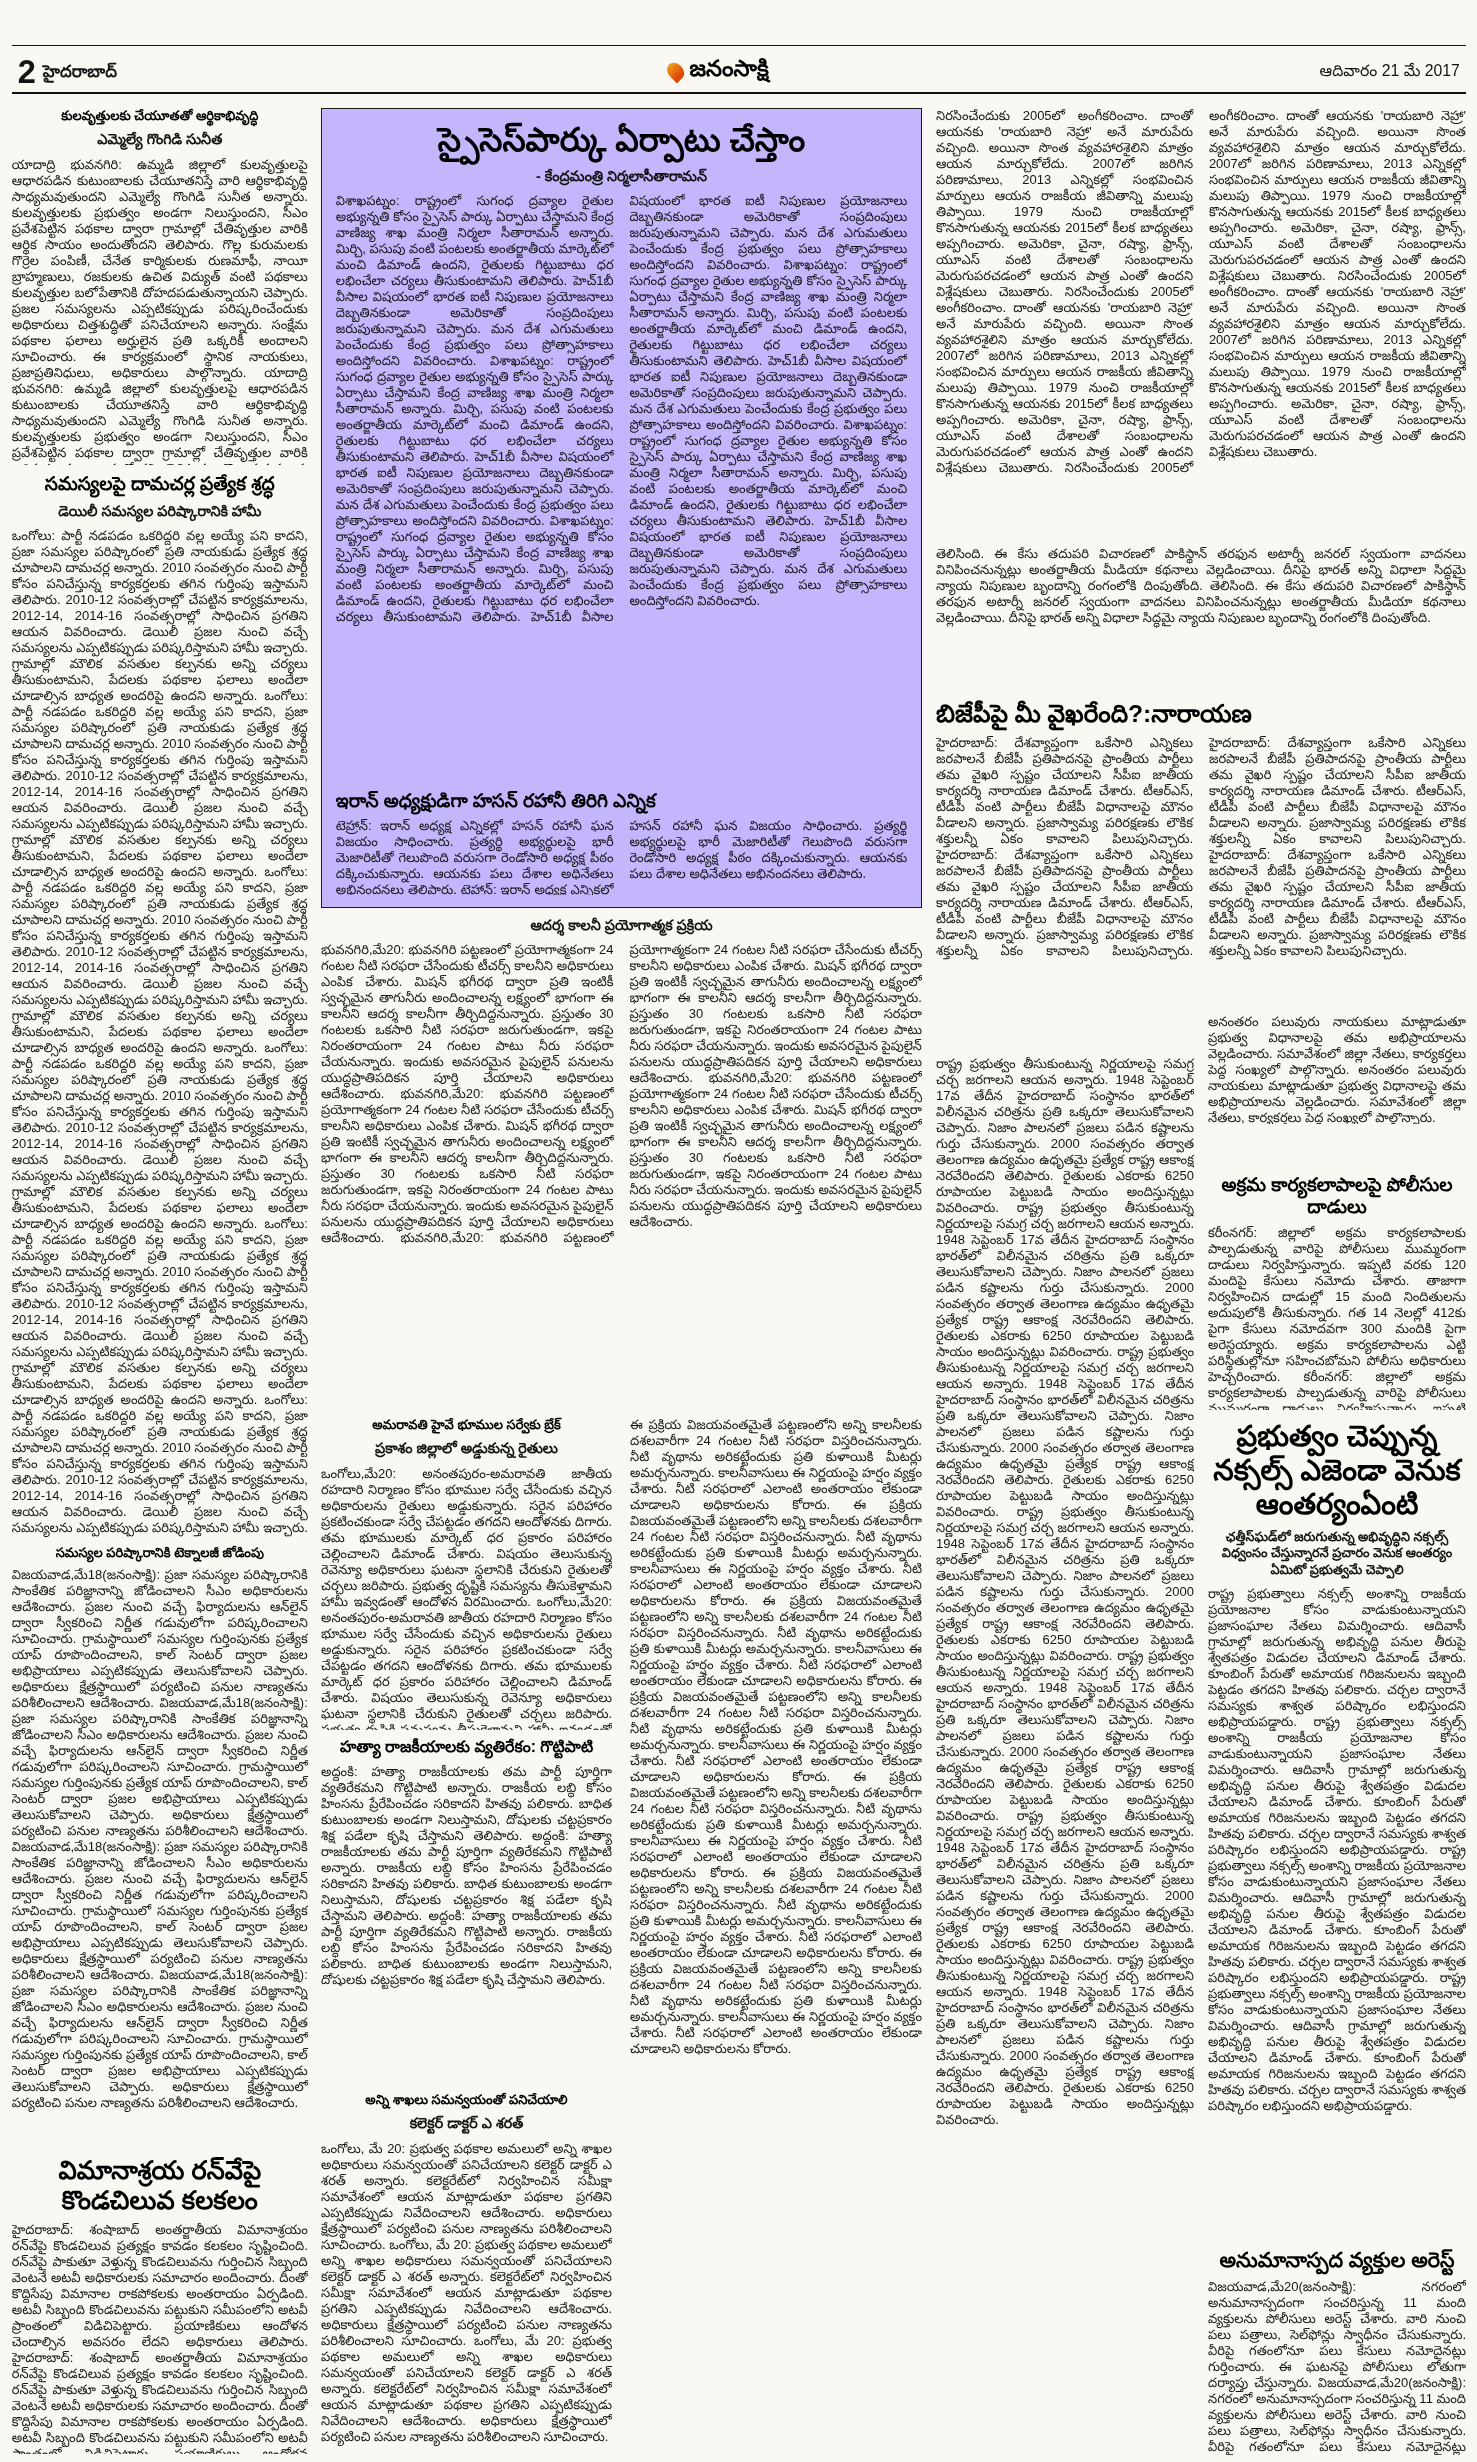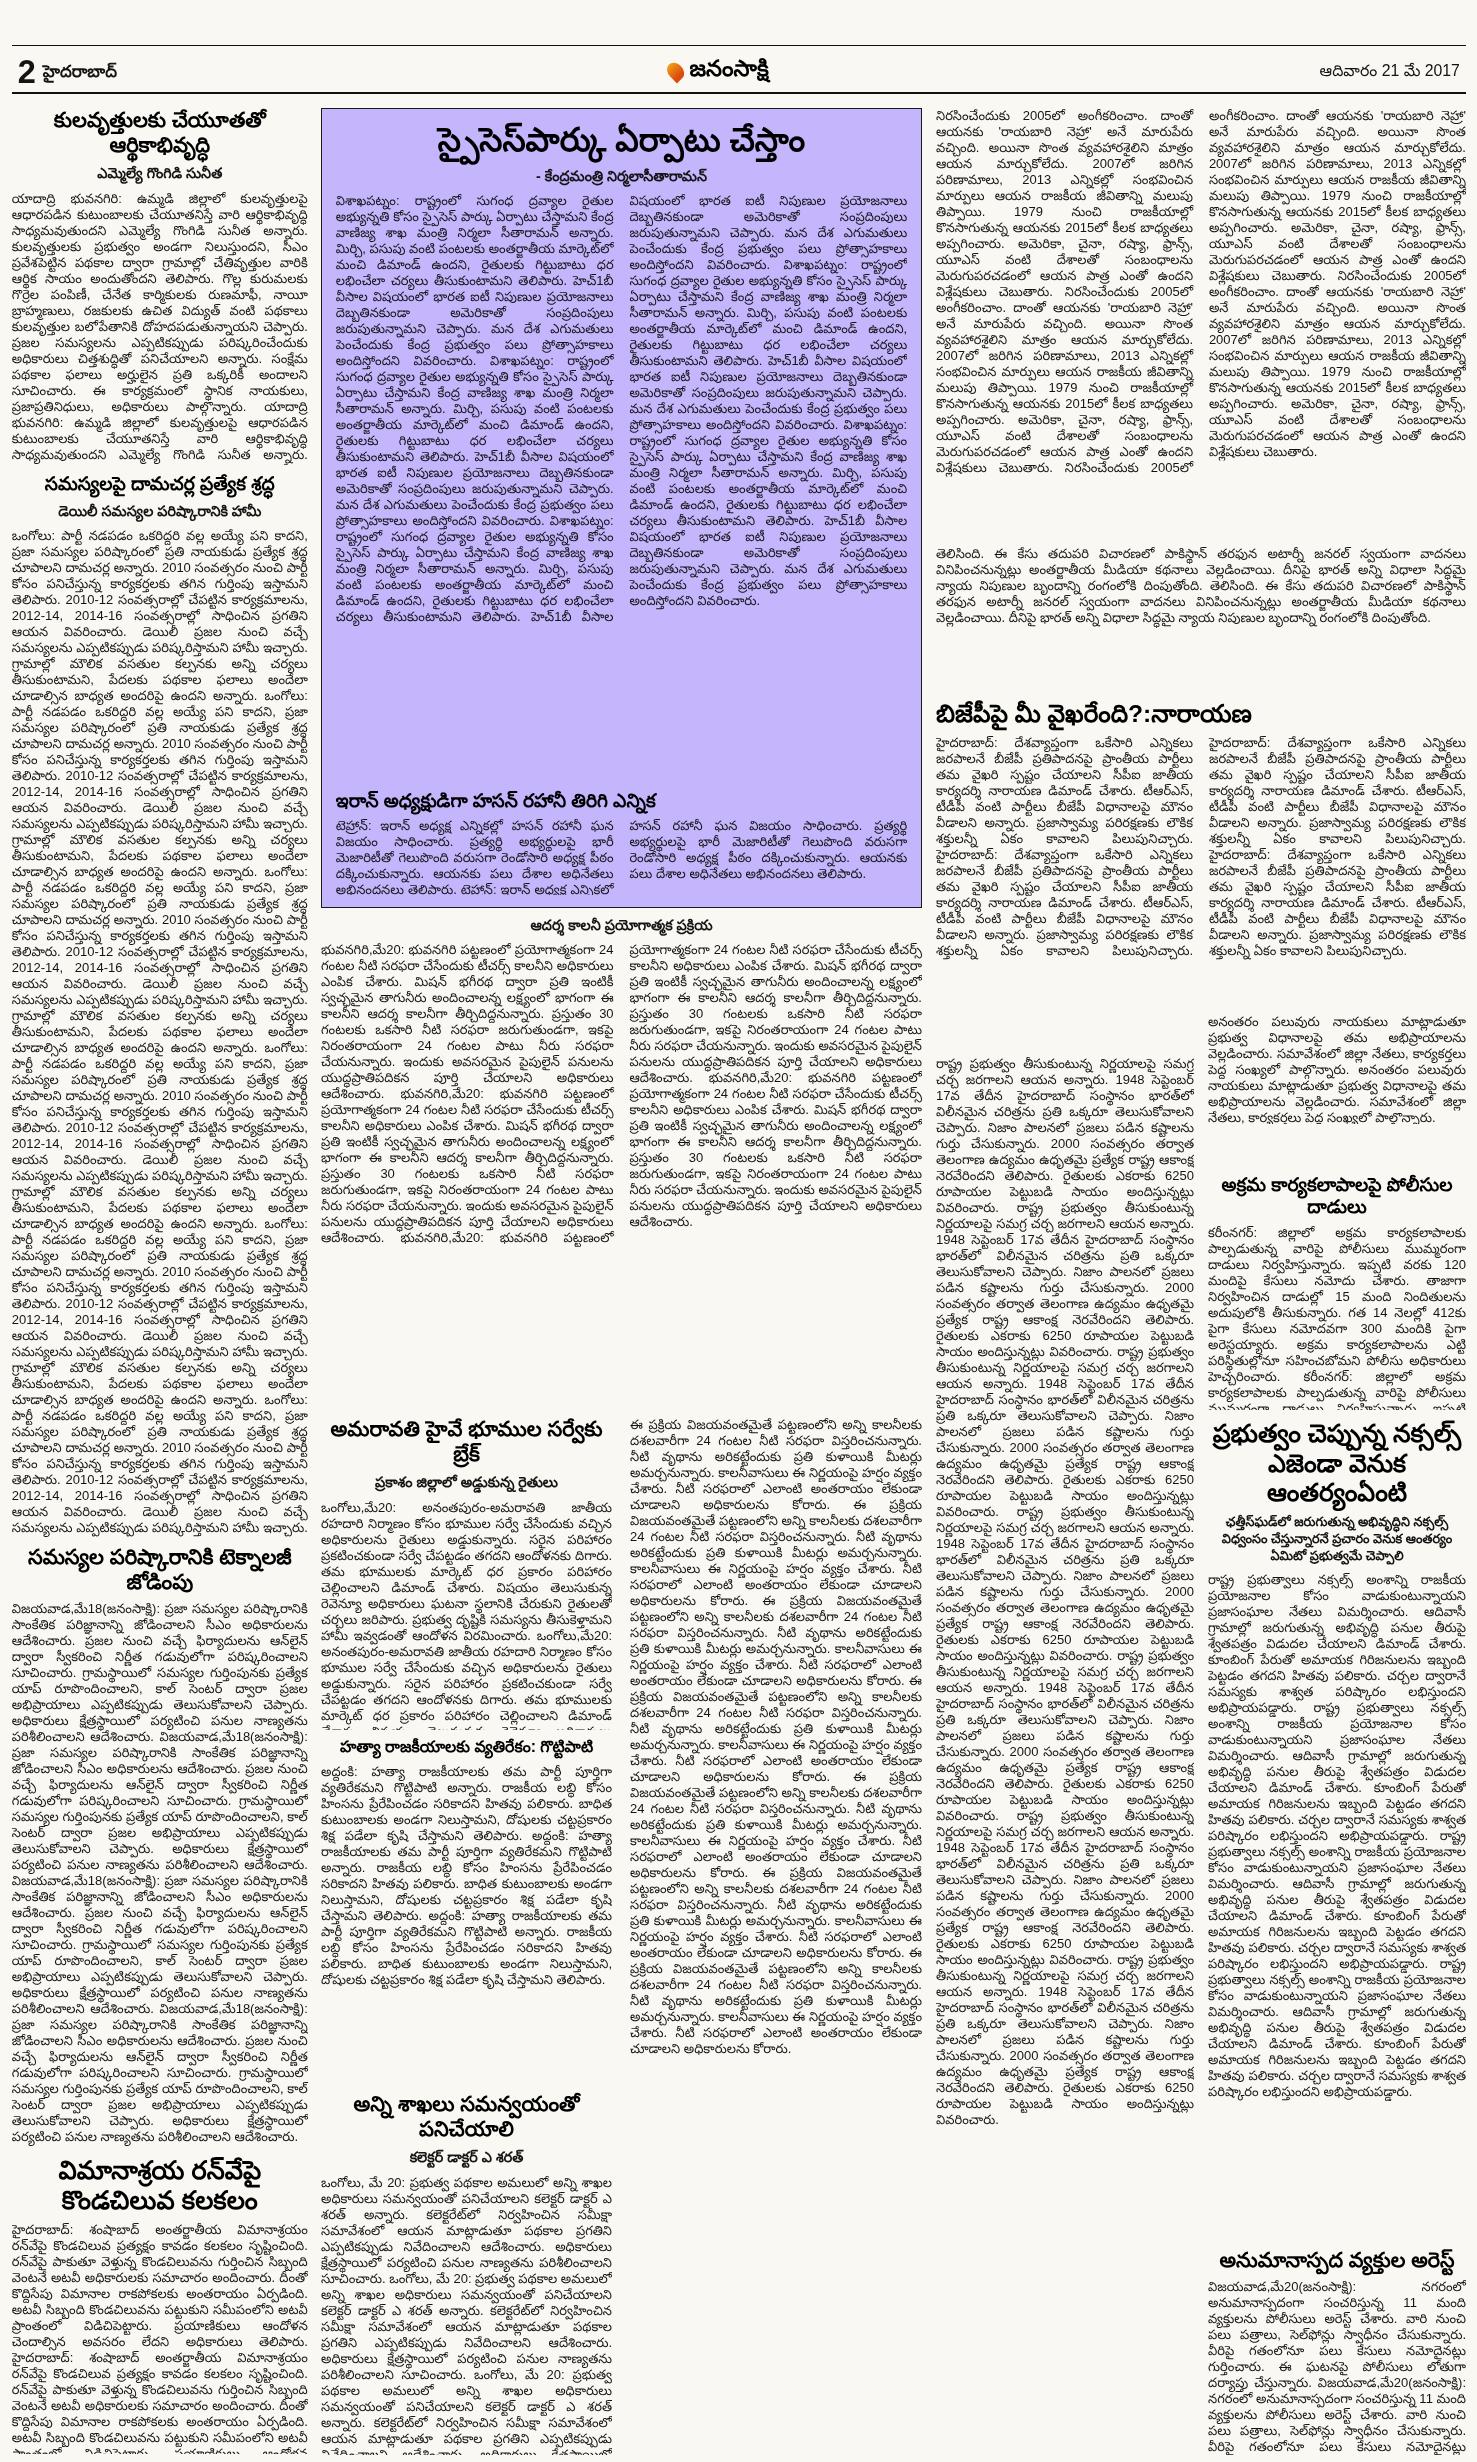--- a/index.html
+++ b/index.html
@@ -34,22 +34,22 @@
   .byline, .subhead { text-align:center; font-weight:700; font-size:14.3px; margin:0 0 7.9px; line-height:1.3; }
   .subhead.small { font-size:12.8px; }
   .body {
     flex:1 1 auto; overflow:hidden;
     font-size:13px; line-height:16px; text-align:justify;
     word-break:break-word;
   }
   .cols2 { column-count:2; column-gap:15.8px; }
   .fixed78 { flex:0 0 77px; }
   .boxed { border:1.5px solid #1a1a1a; padding:11.8px 13.8px; background:#c4b5fd; }
-  .fs16{font-size:15.8px} .fs18{font-size:21px} .fs19{font-size:18.7px}
-  .fs21{font-size:20.7px} .fs23{font-size:25px} .fs25{font-size:24.6px}
+  .fs16{font-size:15.8px} .fs18{font-size:13px} .fs19{font-size:18.7px}
+  .fs21{font-size:20.7px} .fs23{font-size:29px} .fs25{font-size:24.6px}
   .fs26{font-size:25.6px} .fs27{font-size:26.6px} .fs32{font-size:31.5px}
   .fs34{font-size:33px}
 </style>
 </head>
 <body>
 
 <div class="page">
 
   <header class="pagehead">
     <div class="h-left">

